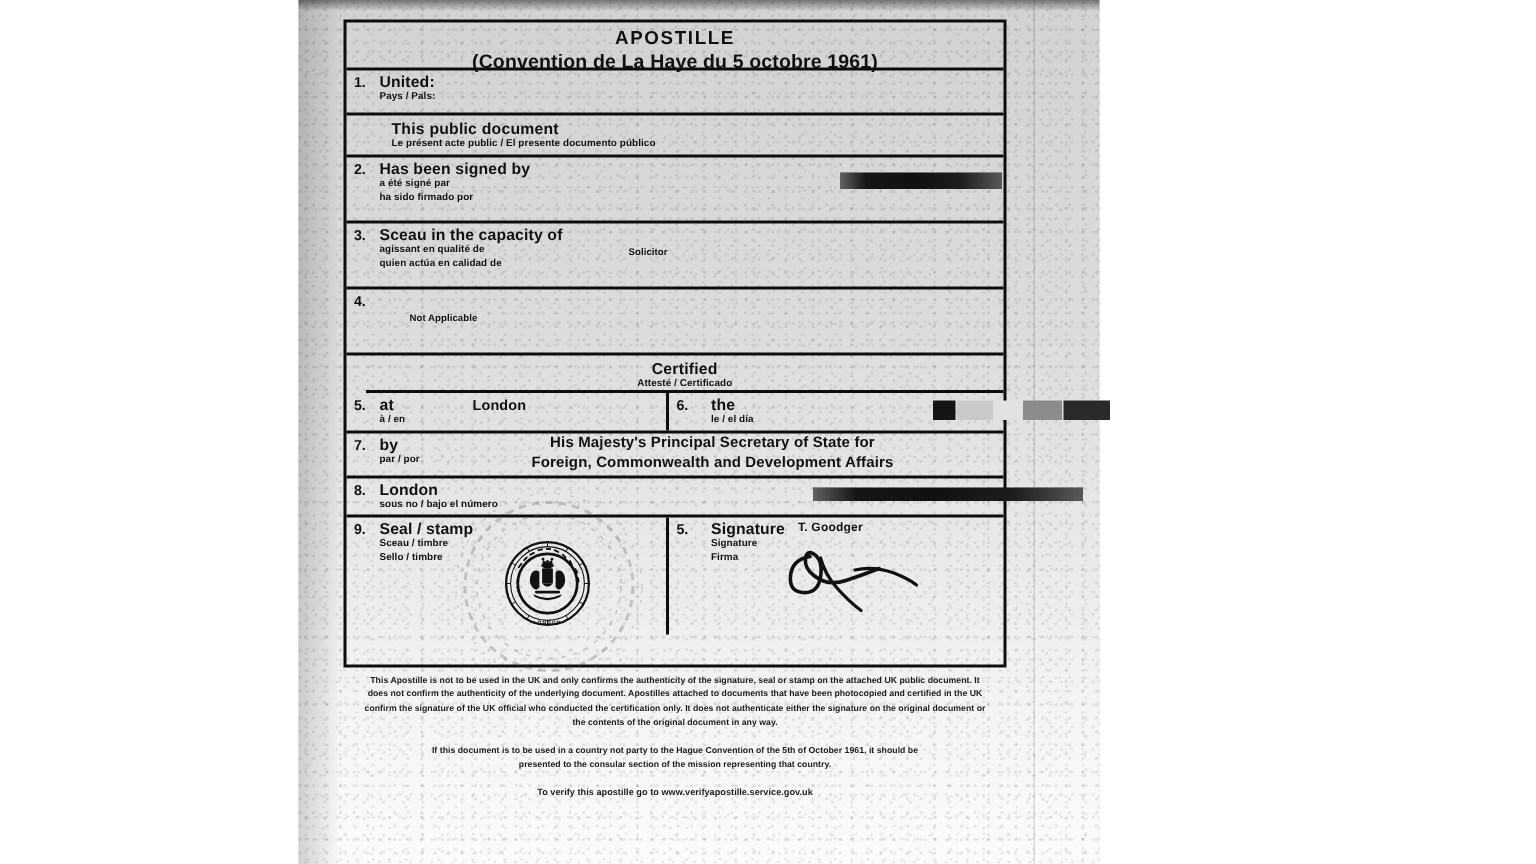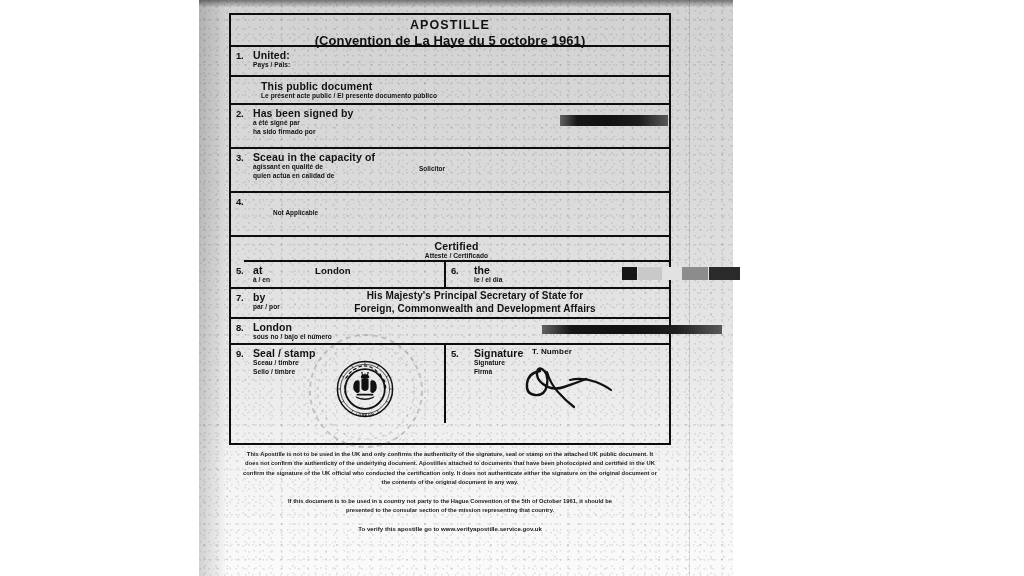--- a/index.html
+++ b/index.html
@@ -498,21 +498,21 @@
         </svg>
       </div>
 
       <div id="sig-cell">
         <div class="num wide">5.</div>
         <div class="labelcol">
           <div class="lbl-en">Signature</div>
           <div class="lbl-sub">Signature</div>
           <div class="lbl-sub">Firma</div>
         </div>
-        <div id="sig-name">T. Number</div>
+        <div id="sig-name">T. Goodger</div>
         <svg id="sig-mark" viewBox="0 0 104 54">
           <path d="M26 14 Q14 16 13 27 Q12 37 21 38 Q31 39 33 28 Q35 16 28 12 Q24 10 23 15
                    Q22 22 29 27 Q38 34 50 30 Q62 26 72 22" fill="none" stroke="#111" stroke-width="2.4" stroke-linecap="round"></path>
           <path d="M33 15 Q36 26 44 35 Q52 44 60 50" fill="none" stroke="#111" stroke-width="2.2" stroke-linecap="round"></path>
           <path d="M56 23 Q68 20 82 25 Q92 29 97 33" fill="none" stroke="#111" stroke-width="2.1" stroke-linecap="round"></path>
         </svg>
       </div>
     </div>
   </div>
 

